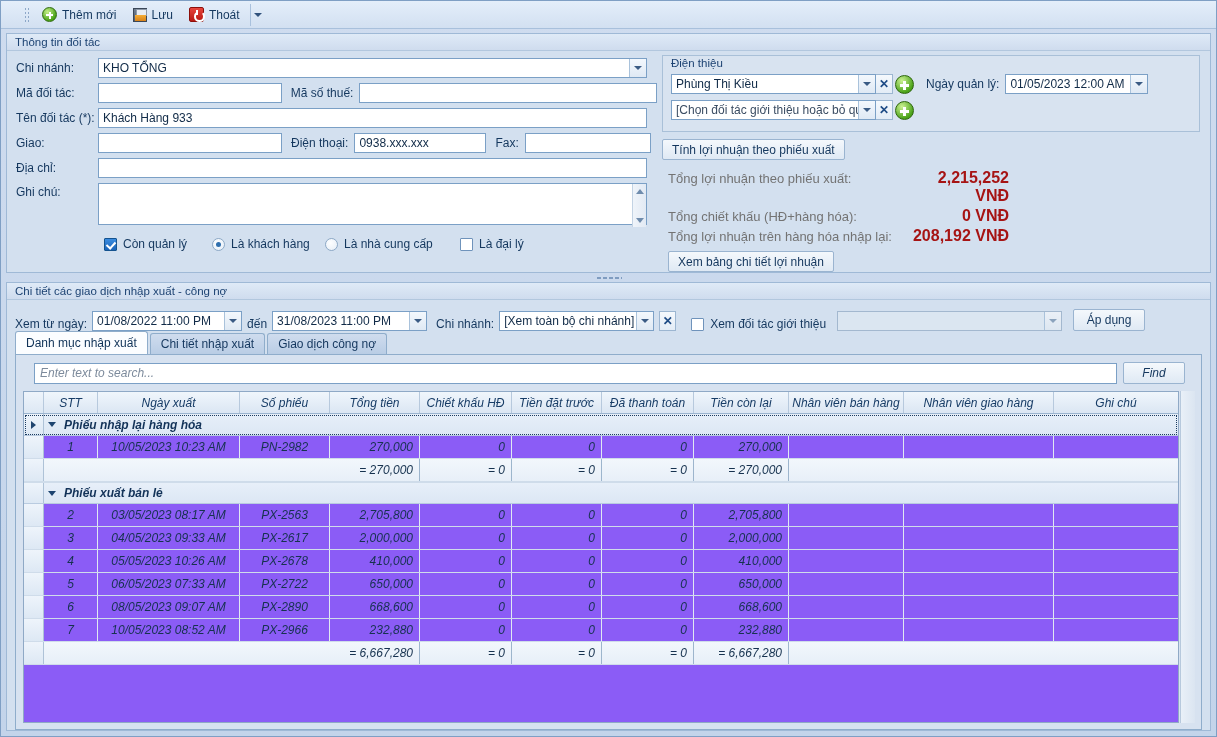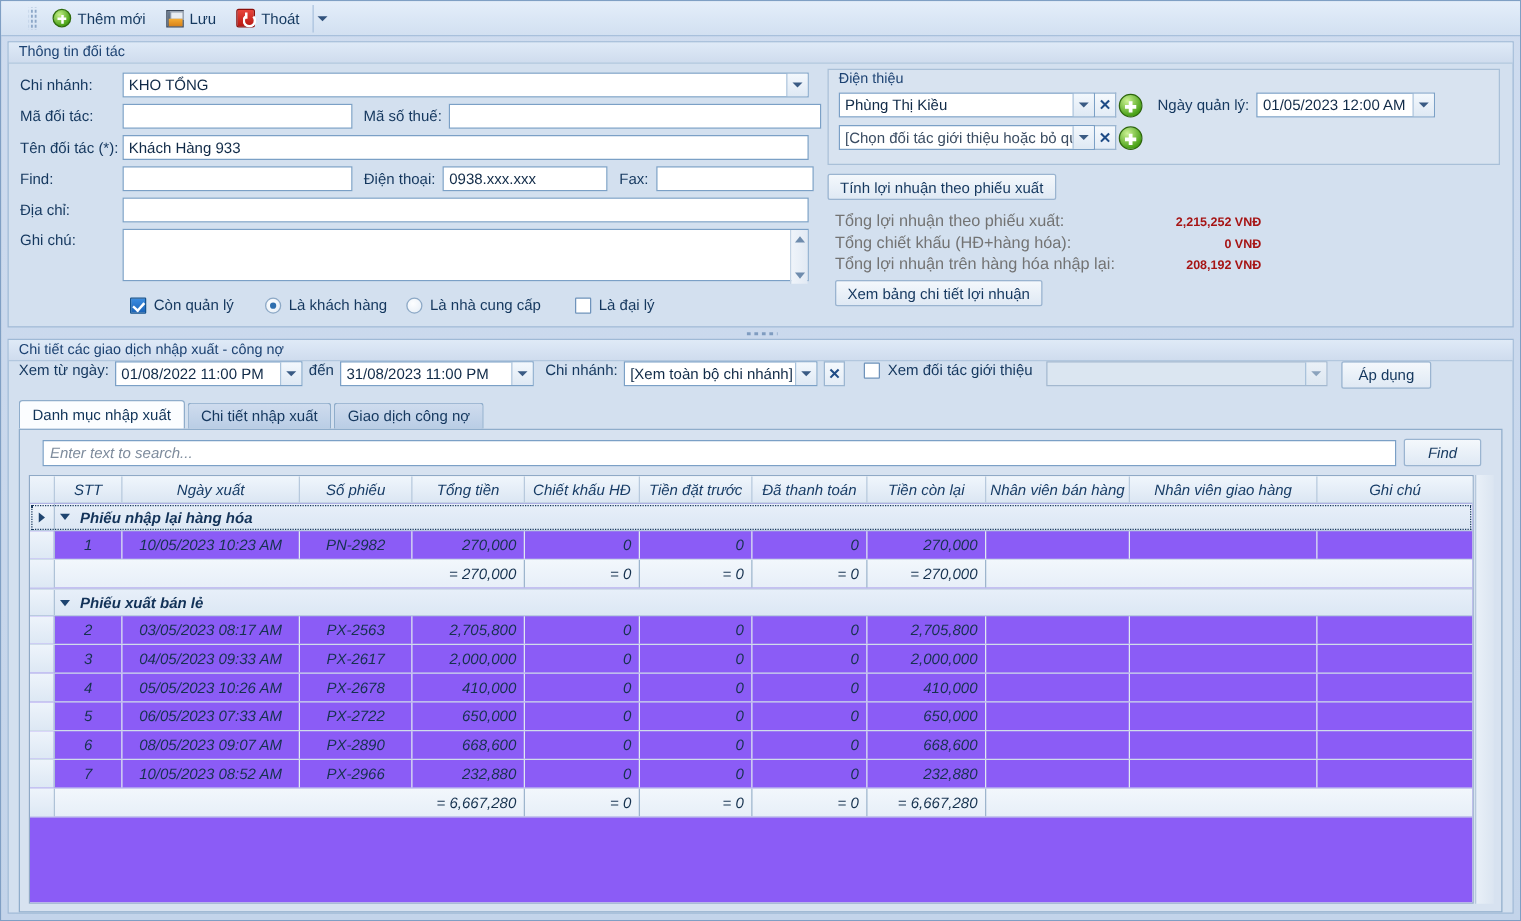--- a/index.html
+++ b/index.html
@@ -215,37 +215,37 @@
   .btn {
     height: 22px; padding: 0 9px; font-size: 12px; color: #14375e;
     background: linear-gradient(#f4f8fc, #dfe9f4);
     border: 1px solid #9ab4d0; border-radius: 2px;
     display: inline-flex; align-items: center; justify-content: center;
     font-family: "Liberation Sans", sans-serif; cursor: default;
   }
 
   .profit-line { display: flex; align-items: baseline; margin-bottom: 2px; }
   .profit-lbl { font-weight: normal; font-size: 13px; color: #737373; }
-  .profit-val { font-weight: bold; font-size: 10px; color: #a61414; text-align: right; }
+  .profit-val { font-weight: bold; font-size: 16px; color: #a61414; text-align: right; }
 
   
   .splitter {
     height: 9px; flex: 0 0 9px; display: flex; align-items: center; justify-content: center;
   }
   .spl-dots {
     width: 26px; height: 4px;
     background-image: radial-gradient(#7f9cc0 42%, transparent 43%);
     background-size: 6px 4px;
   }
 
   
   .lower { flex: 1 1 auto; display: flex; flex-direction: column; min-height: 0; }
   .lower-body { flex: 1 1 auto; display: flex; flex-direction: column; min-height: 0; padding: 0; }
 
-  .filterbar { height: 31px; flex: 0 0 31px; display: flex; align-items: flex-start; padding: 0 6px 0 8px; gap: 5px; }
+  .filterbar { height: 31px; flex: 0 0 31px; display: flex; align-items: flex-end; padding: 0 6px 0 8px; gap: 5px; }
 
   
   .tabstrip { height: 23px; flex: 0 0 23px; display: flex; align-items: flex-end; padding-left: 8px; }
   .tab {
     height: 21px; padding: 0 10px; font-size: 12px; color: #14375e;
     display: flex; align-items: center;
     background: linear-gradient(#cfdcee, #b9cde5);
     border: 1px solid #8fadcb; border-bottom: none;
     border-radius: 3px 3px 0 0; margin-right: 2px;
   }
@@ -383,21 +383,21 @@
             <span class="lbl" style="margin:0 6px 0 9px">Mã số thuế:</span>
             <input class="tf" style="width: 298px;" value="">
           </div>
 
           <div class="row">
             <span class="lbl lbl-w1">Tên đối tác (*):</span>
             <input class="tf" style="width: 549px;" value="Khách Hàng 933">
           </div>
 
           <div class="row">
-            <span class="lbl lbl-w1">Find:</span>
+            <span class="lbl lbl-w1">Giao:</span>
             <input class="tf" style="width: 184px;" value="">
             <span class="lbl" style="margin:0 6px 0 9px">Điện thoại:</span>
             <input class="tf" style="width: 132px;" value="0938.xxx.xxx">
             <span class="lbl" style="margin:0 6px 0 9px">Fax:</span>
             <input class="tf" style="width: 126px;" value="">
           </div>
 
           <div class="row">
             <span class="lbl lbl-w1">Địa chỉ:</span>
             <input class="tf" style="width: 549px;" value="">

